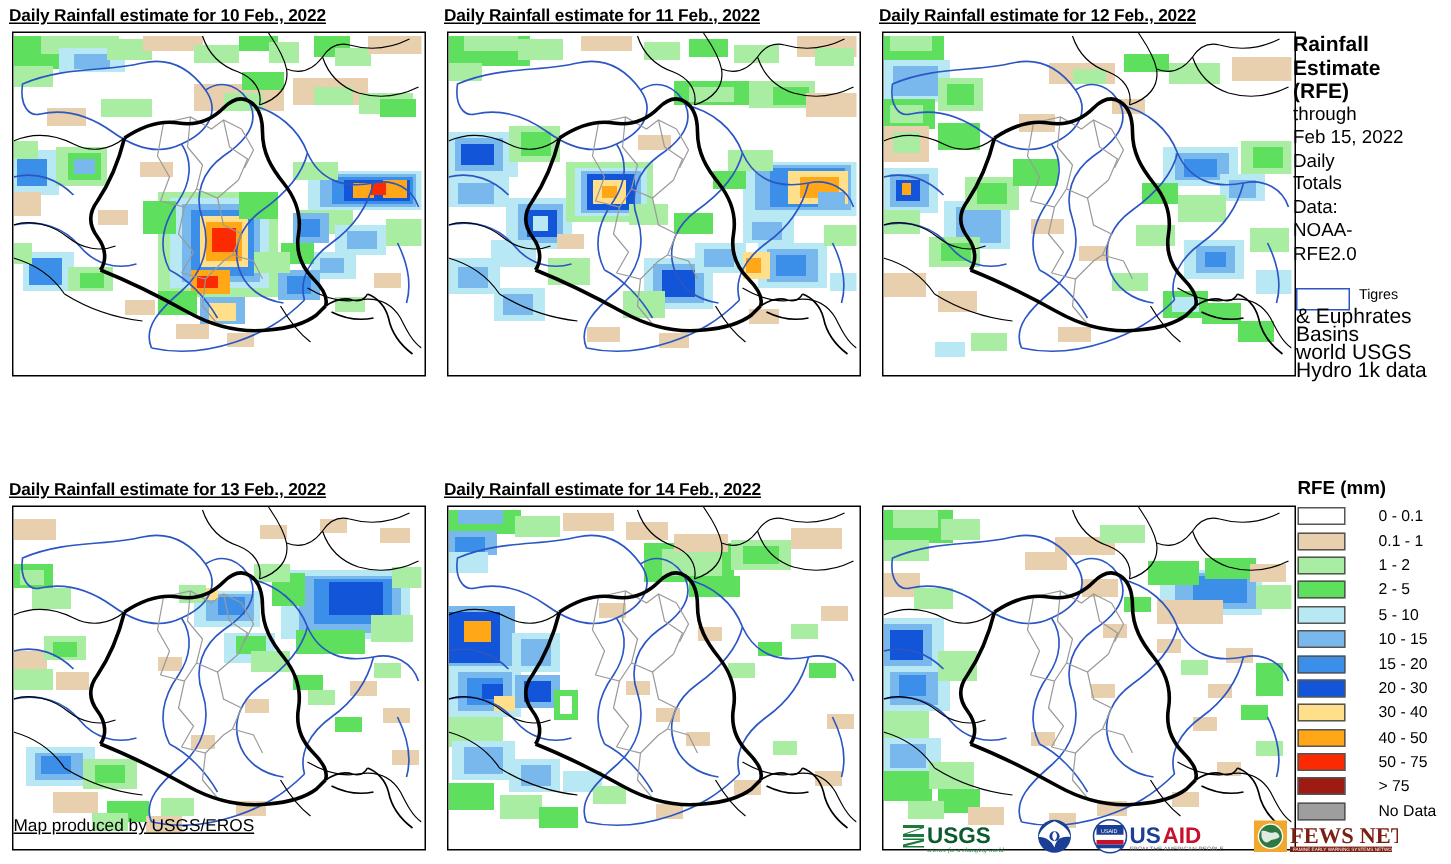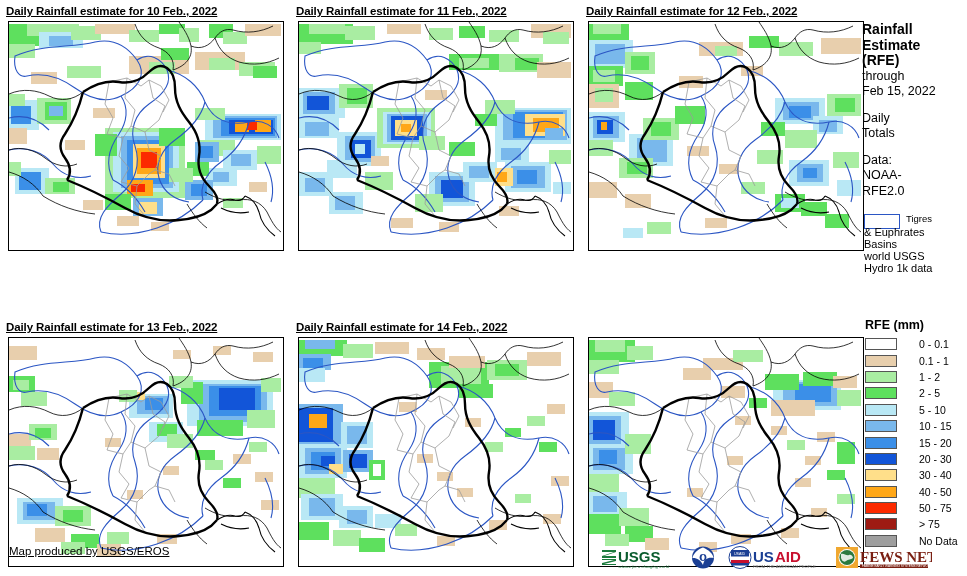--- a/index.html
+++ b/index.html
@@ -69,21 +69,20 @@
     font-size: 14px;
     font-weight: bold;
     line-height: 15.5px;
     margin: 0;
   }
   .rfe-sub {
     font-size: 12.5px;
     line-height: 15.5px;
   }
   .info-block {
-    margin-top: 11px;
     font-size: 12.5px;
     line-height: 15.5px;
   }
   .basin-key {
     margin-top: 14px;
     position: relative;
     height: 62px;
   }
   .basin-swatch {
     position: absolute;
@@ -100,21 +99,21 @@
     left: 44px;
     top: 0px;
     font-size: 9.5px;
     line-height: 12px;
     white-space: nowrap;
   }
   .basin-rest {
     position: absolute;
     left: 2px;
     top: 13px;
-    font-size: 11px;
+    font-size: 14px;
     line-height: 12px;
     white-space: nowrap;
   }
 
   
   #legend {
     position: absolute;
     left: 862px;
     top: 318px;
     width: 105px;

